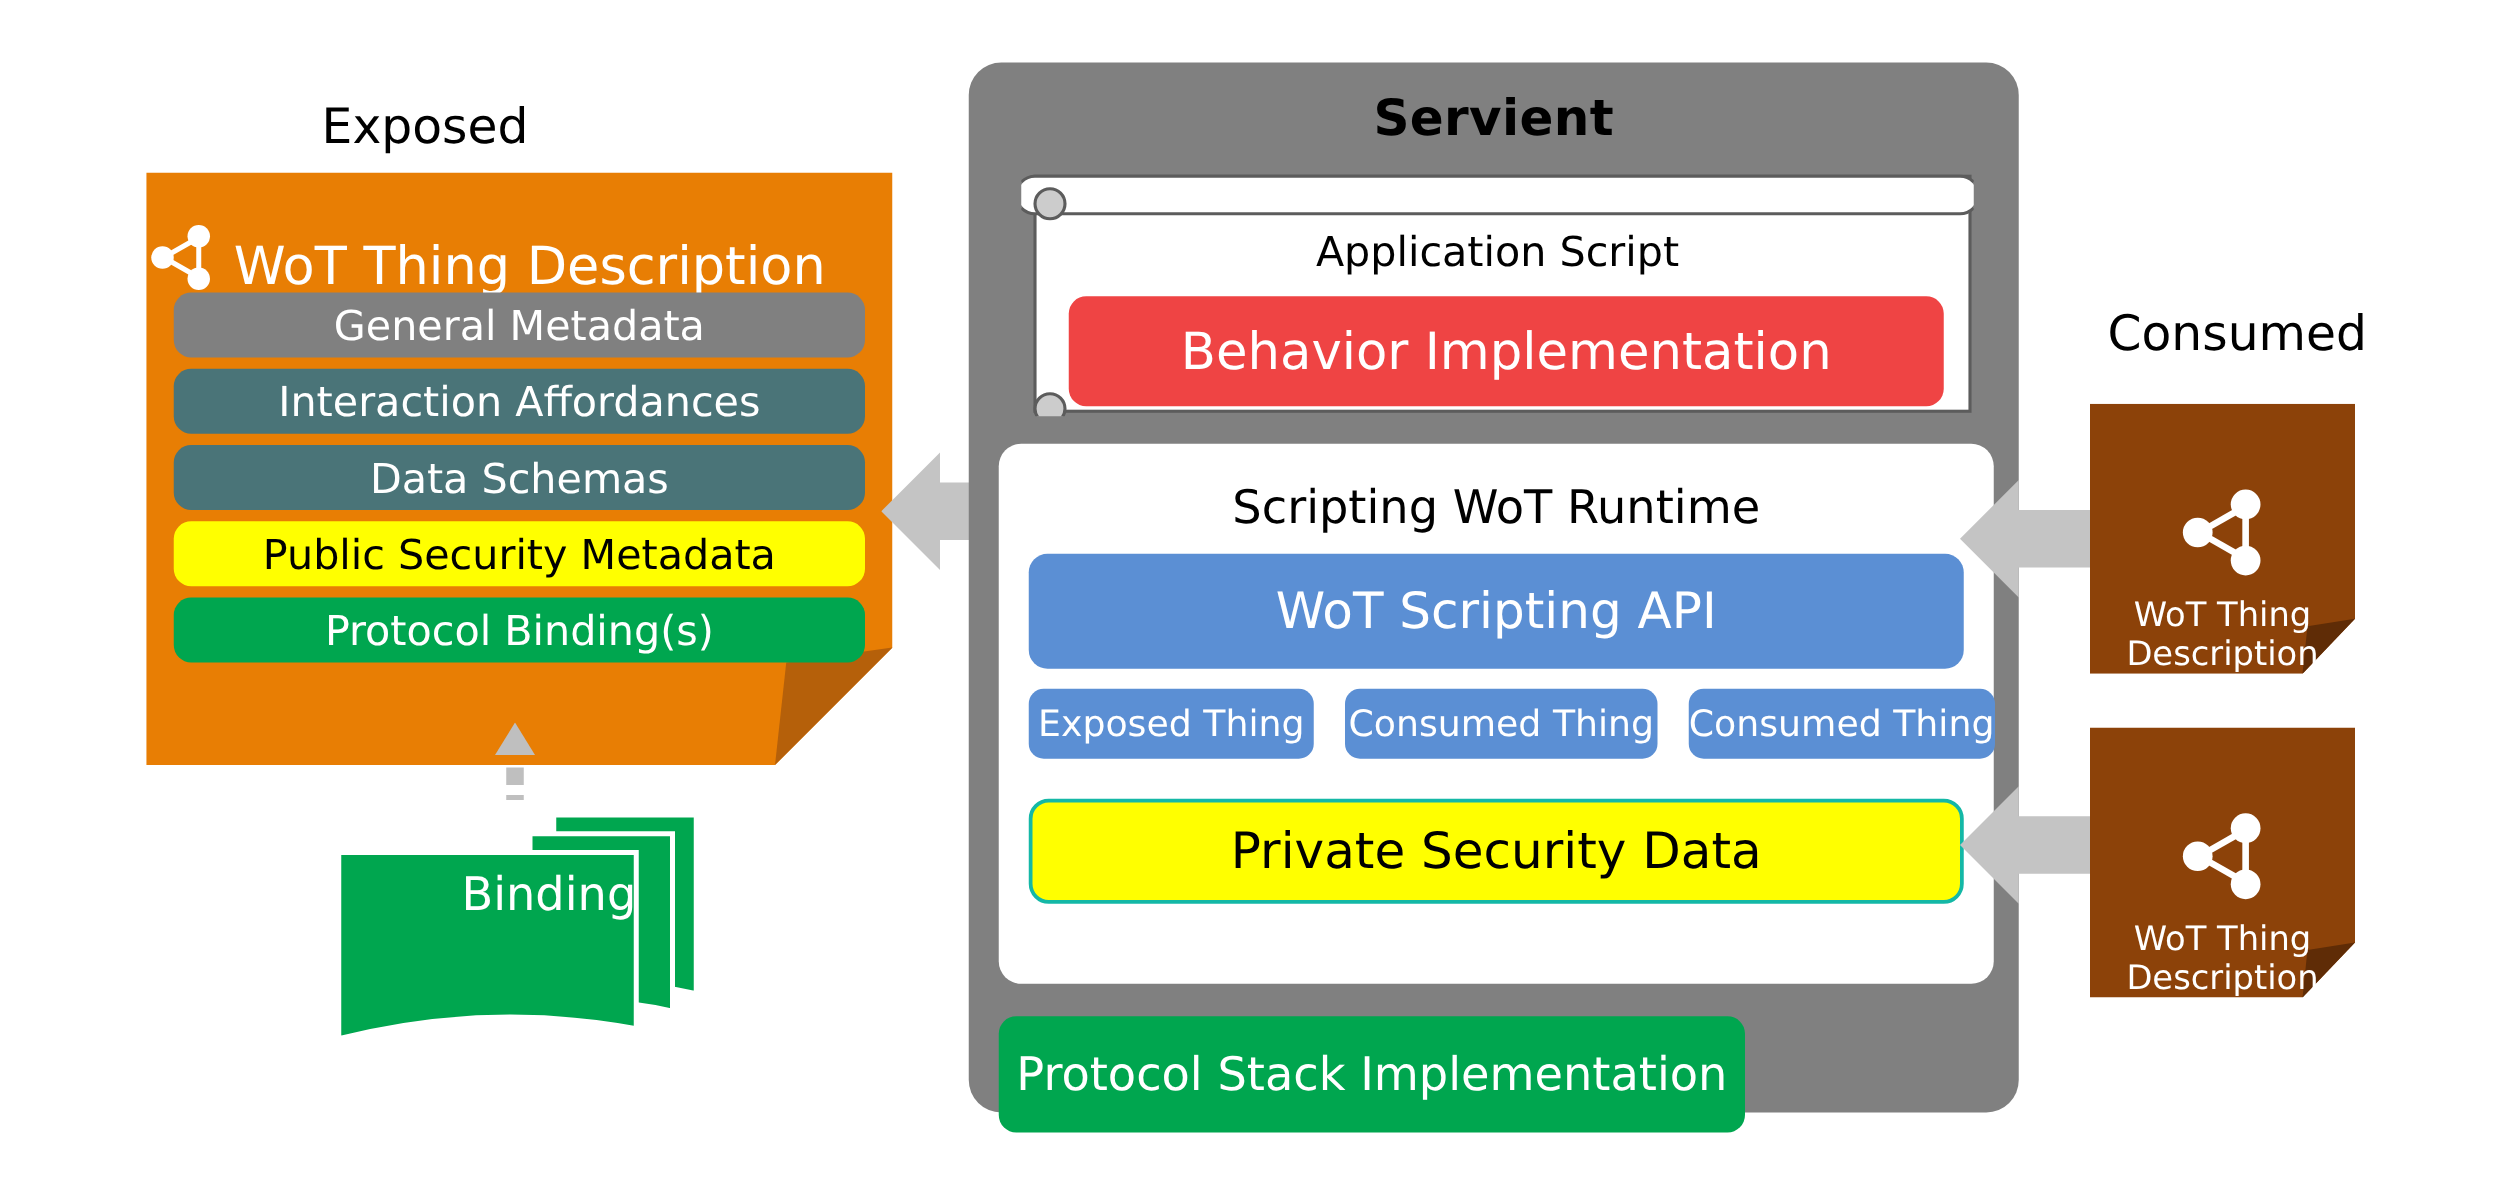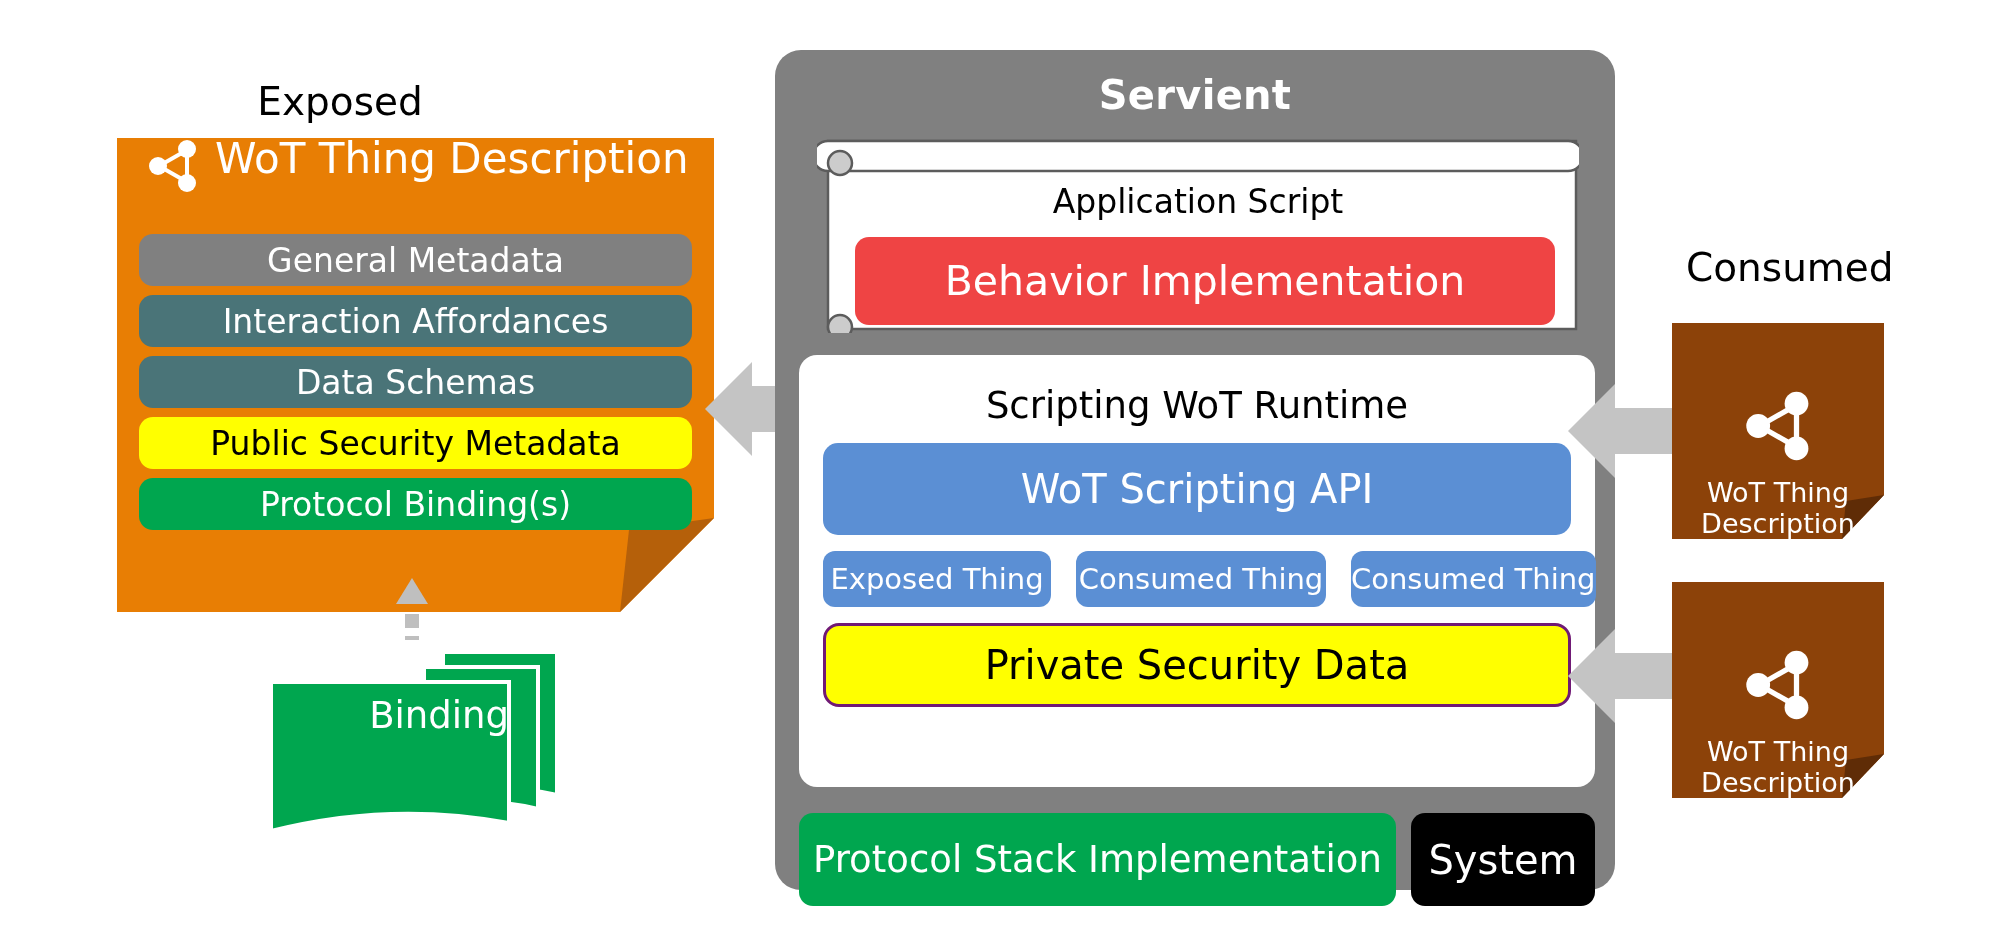--- a/index.html
+++ b/index.html
@@ -25,22 +25,22 @@
   #exposed-card{
     left:117px;top:138px;width:597px;height:474px;
   }
   .fold-shape{position:absolute;left:0;top:0;width:100%;height:100%;}
   .orange-rows{
     position:absolute;left:0;top:0;width:100%;height:100%;
     display:flex;flex-direction:column;
     padding:0;box-sizing:border-box;
   }
   .td-title{
-    height:96px;display:flex;align-items:flex-start;gap:14px;
-    padding-left:28px;box-sizing:border-box;
+    height:96px;display:flex;align-items:flex-end;gap:14px;
+    box-sizing:border-box;
   }
   .td-title-text{
     color:#ffffff;font-size:42px;line-height:1;white-space:nowrap;
   }
   .row-bar{
     margin:0 22px 9px 22px;border-radius:14px;
     display:flex;align-items:center;justify-content:center;
     height:52px;font-size:33px;line-height:1;white-space:nowrap;
   }
   .row-bar.gray{background:#808080;color:#fff;}
@@ -51,21 +51,21 @@
   
   #binding-templates{left:265px;top:645px;width:305px;height:190px;}
 
   
   #servient{
     left:775px;top:50px;width:840px;height:840px;
     background:#808080;border-radius:26px;
   }
   #servient-title{
     position:absolute;left:0;top:25px;width:100%;
-    text-align:center;color:#ffffff;font-size:40px;font-weight:bold;
+    text-align:center;color:#000000;font-size:40px;font-weight:bold;
     letter-spacing:.3px;line-height:1;
   }
 
   
   #app-script{
     position:absolute;left:42px;top:87px;width:762px;height:196px;
   }
   #app-script-label{
     position:absolute;left:0;top:48px;width:100%;text-align:center;
     color:#000;font-size:33px;line-height:1;
@@ -96,22 +96,22 @@
     position:absolute;left:24px;top:196px;width:748px;height:56px;
     display:flex;gap:25px;
   }
   .thing-chip{
     background:#5b8fd4;border-radius:12px;color:#ffffff;
     font-size:29px;line-height:1;white-space:nowrap;
     display:flex;align-items:center;justify-content:center;
     height:100%;
   }
   #private-security{
-    position:absolute;left:24px;top:268px;width:748px;height:84px;
-    background:#ffff00;border:3px solid #701a75;border-radius:16px;
+    position:absolute;left:24px;top:284px;width:748px;height:84px;
+    background:#ffff00;border:3px solid #14b8a6;border-radius:16px;
     box-sizing:border-box;
     display:flex;align-items:center;justify-content:center;
     color:#000;font-size:40px;line-height:1;white-space:nowrap;
   }
 
   
   #proto-stack{
     position:absolute;left:24px;top:763px;width:597px;height:93px;
     background:#00a64f;border-radius:14px;
     display:flex;align-items:center;justify-content:center;
@@ -224,21 +224,20 @@
       <div id="scripting-api">WoT Scripting API</div>
       <div id="thing-chips">
         <div class="thing-chip" style="flex:0 0 228px;">Exposed Thing</div>
         <div class="thing-chip" style="flex:0 0 250px;">Consumed Thing</div>
         <div class="thing-chip" style="flex:1 1 auto;">Consumed Thing</div>
       </div>
       <div id="private-security">Private Security Data</div>
     </div>
 
     <div id="proto-stack">Protocol Stack Implementation</div>
-    <div id="system-box">System</div>
   </div>
 
   <div class="abs caption" id="consumed-caption">Consumed</div>
 
   <svg class="abs arrow" style="left:1568px;top:380px;width:110px;height:102px;" viewBox="0 0 110 102">
     <polygon points="0,51 47,4 47,28 110,28 110,74 47,74 47,98" fill="#c4c4c4"></polygon>
   </svg>
 
   <svg class="abs arrow" style="left:1568px;top:625px;width:110px;height:102px;" viewBox="0 0 110 102">
     <polygon points="0,51 47,4 47,28 110,28 110,74 47,74 47,98" fill="#c4c4c4"></polygon>

